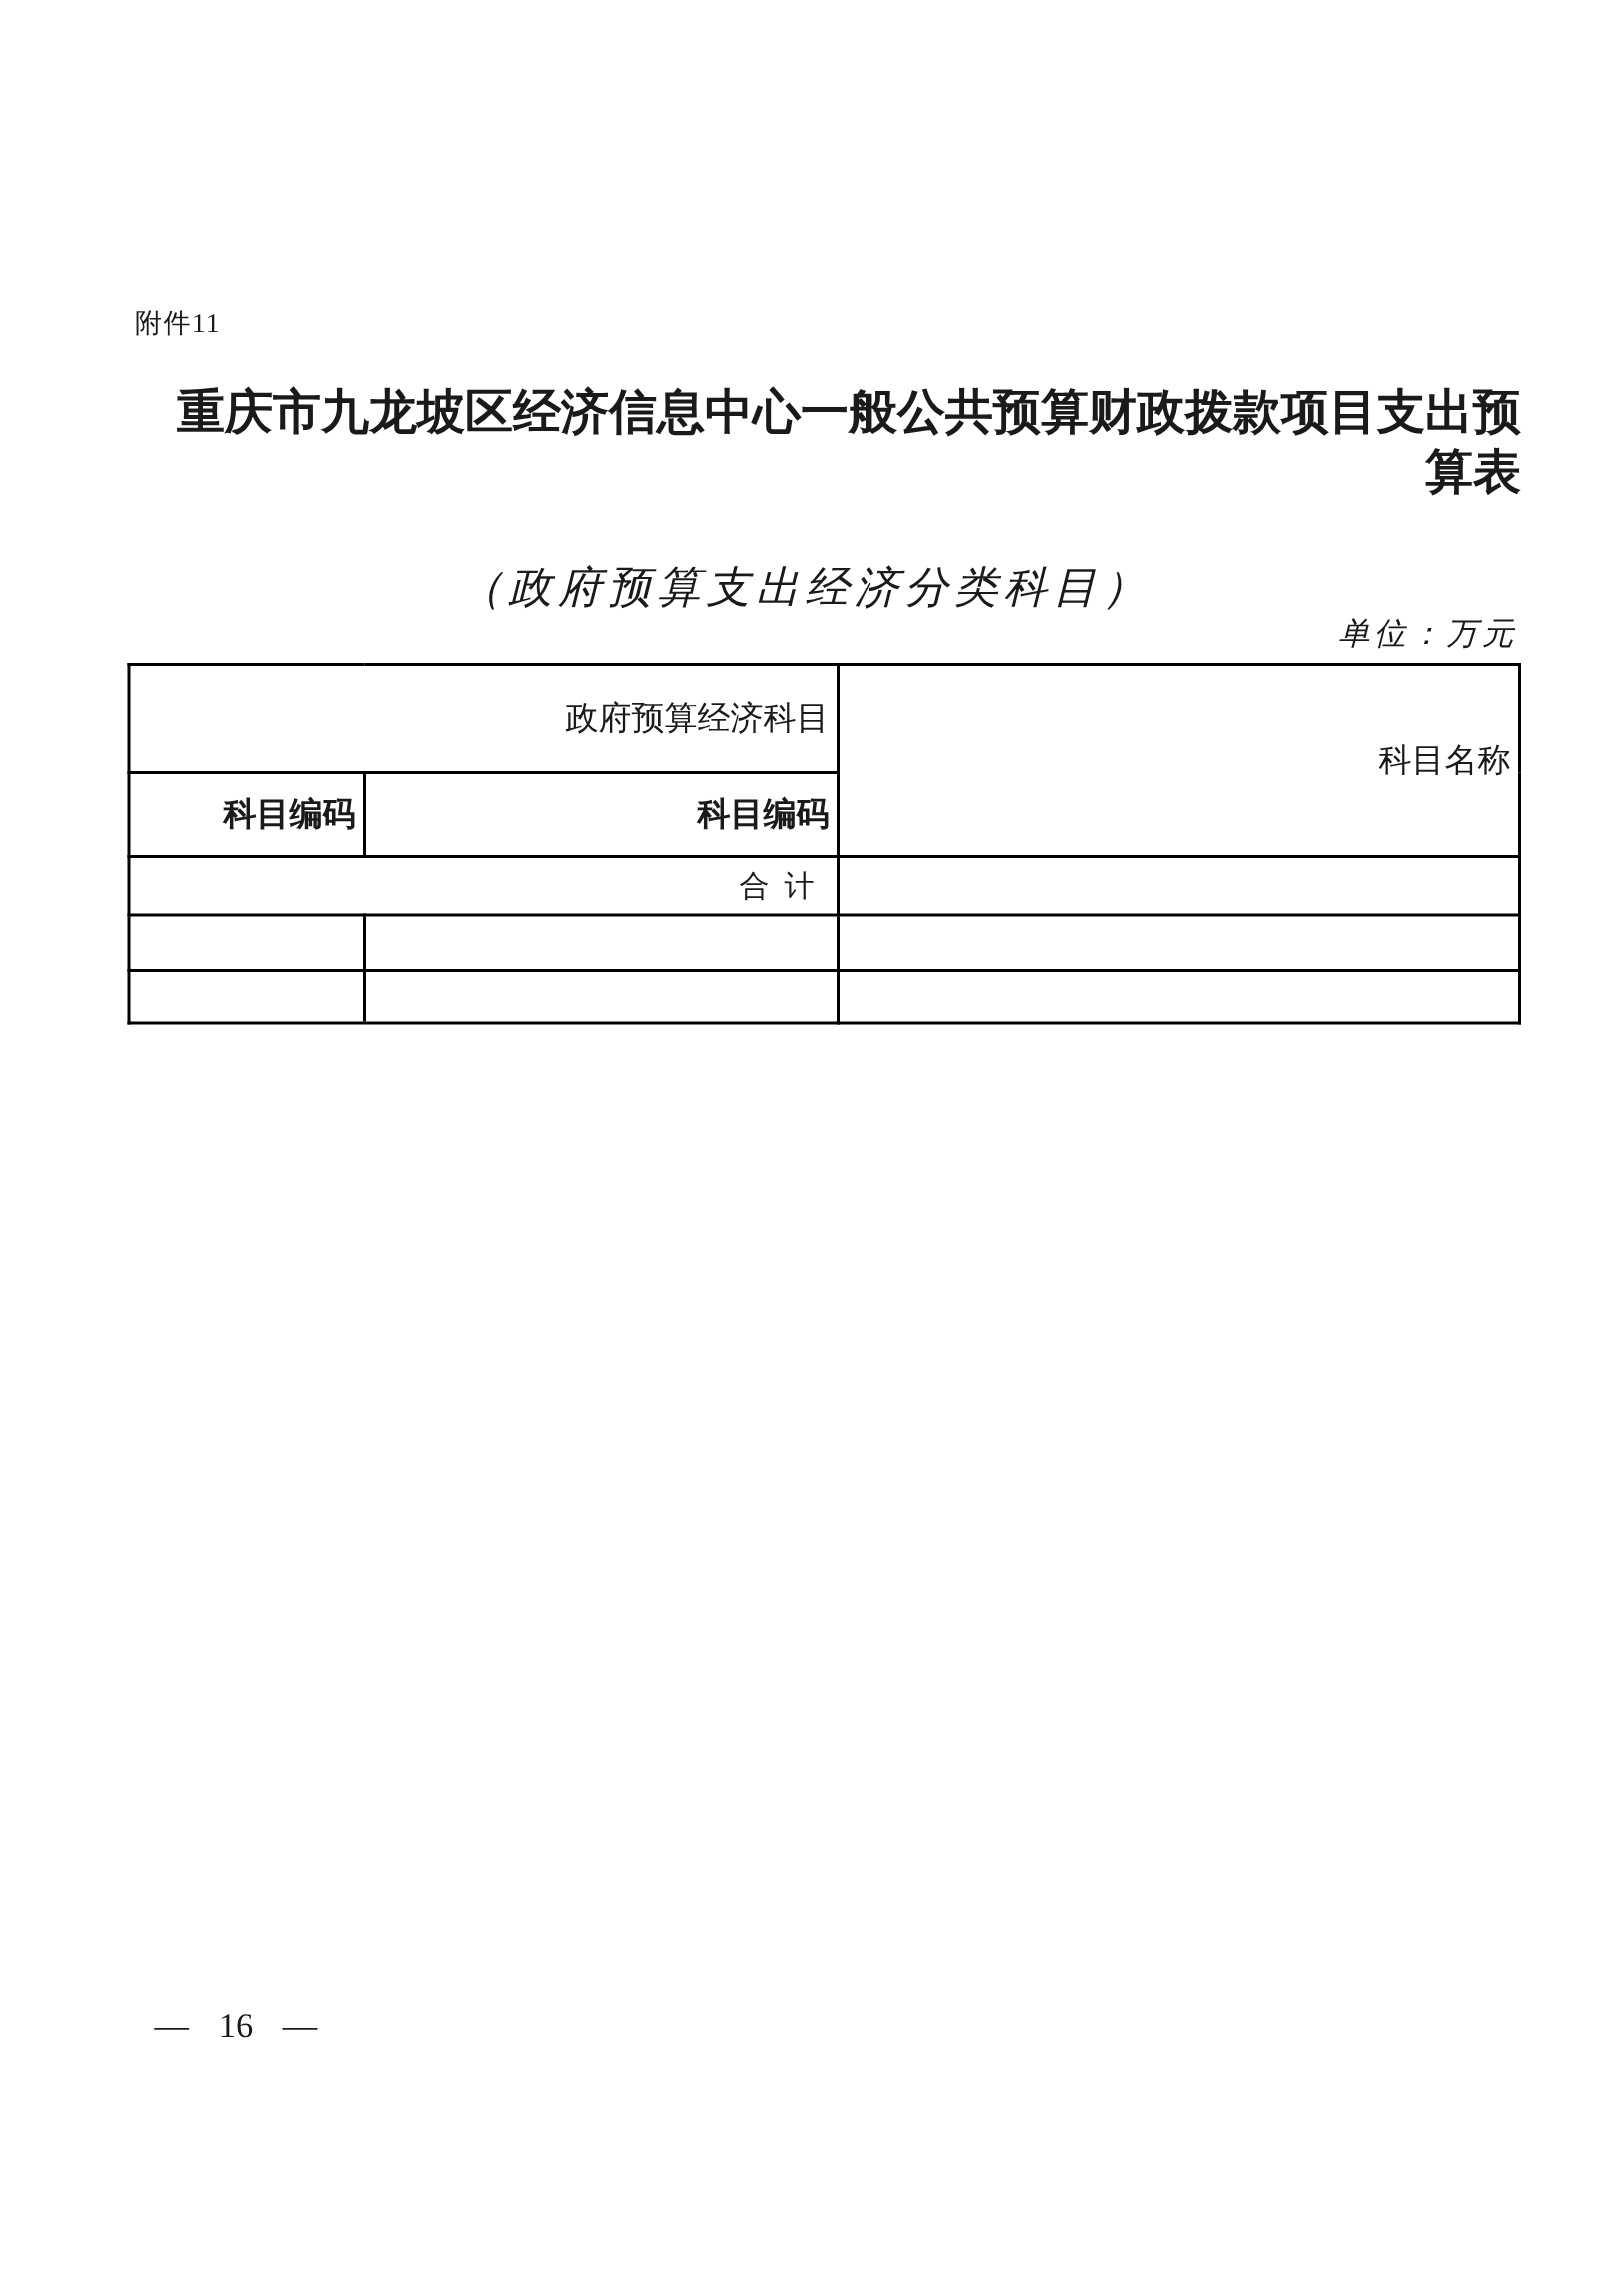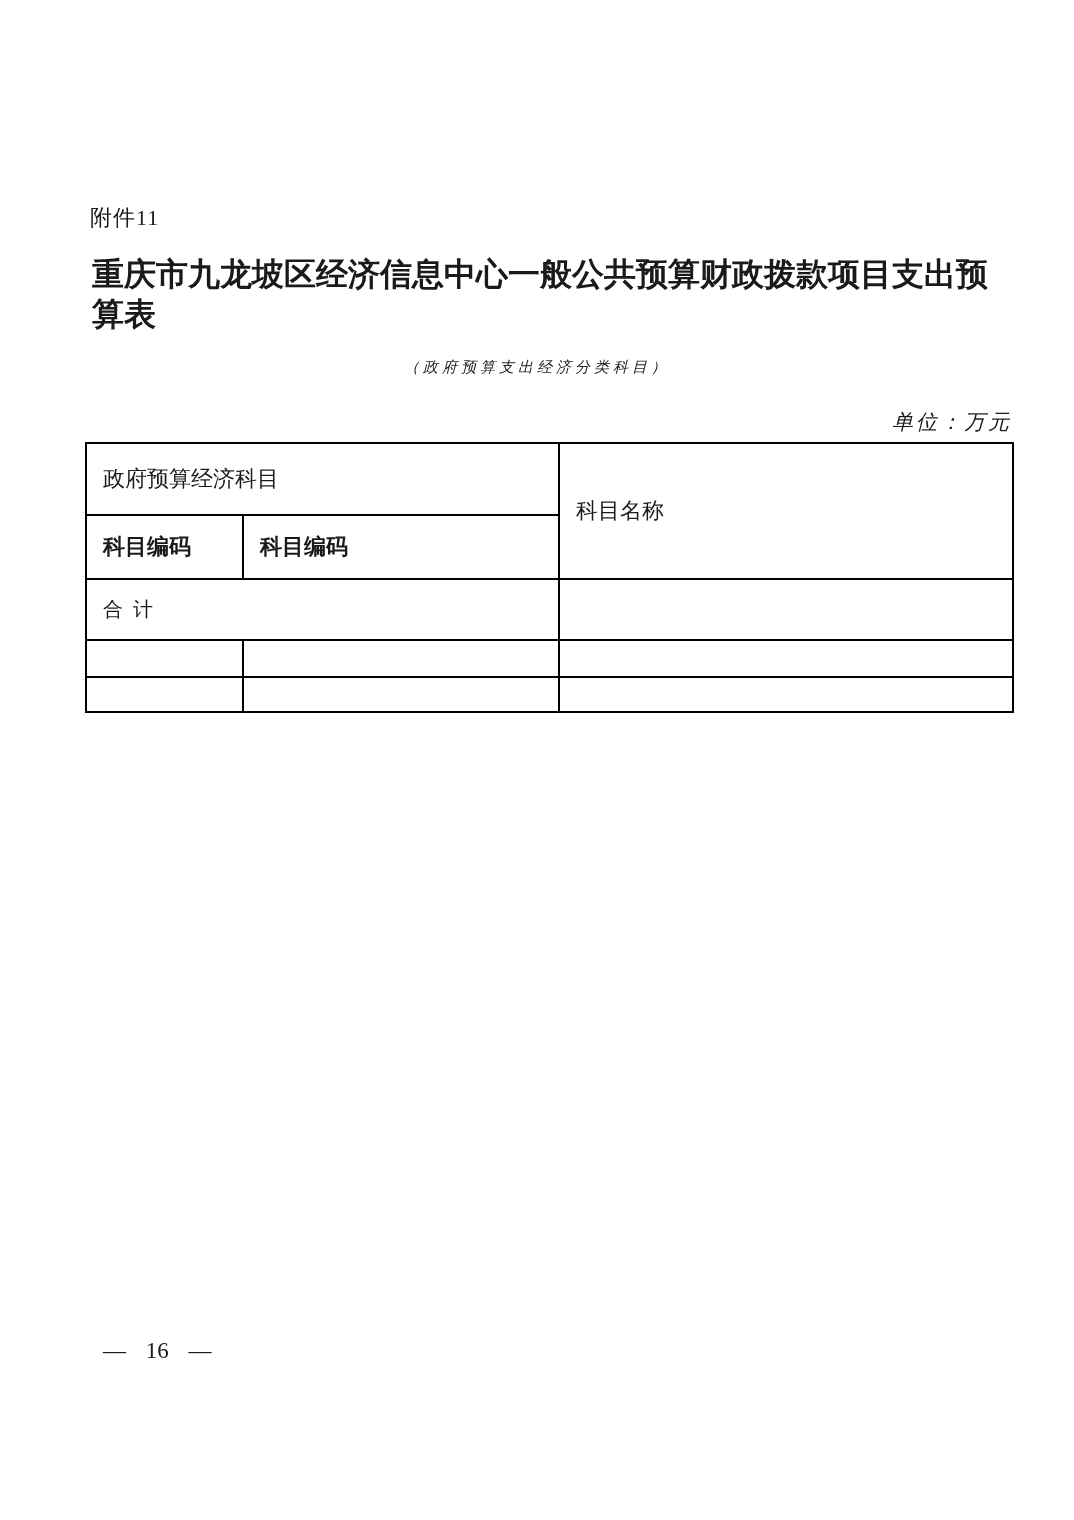--- a/index.html
+++ b/index.html
@@ -11,42 +11,42 @@
     height: 1520px;
     position: relative;
     background: #ffffff;
     color: #1a1a1a;
     font-family: "Liberation Serif", serif;
   }
   .attachment-label {
     position: absolute;
     left: 90px;
     top: 203px;
-    font-size: 22px;
+    font-size: 18px;
     letter-spacing: 1px;
   }
   .doc-title {
     position: absolute;
     left: 92px;
     right: 60px;
     top: 254px;
-    text-align: left;
+    text-align: right;
     font-size: 32px;
     font-weight: bold;
     font-family: "Liberation Sans", sans-serif;
     line-height: 40px;
     letter-spacing: 0px;
   }
   .doc-subtitle {
     position: absolute;
     left: 0;
     width: 100%;
-    top: 358px;
+    top: 372px;
     text-align: center;
-    font-size: 15px;
+    font-size: 29px;
     font-style: italic;
     letter-spacing: 4px;
   }
   .unit-label {
     position: absolute;
     right: 62px;
     top: 408px;
     font-size: 21px;
     font-style: italic;
     letter-spacing: 3px;
@@ -55,24 +55,24 @@
     position: absolute;
     left: 85px;
     top: 442px;
     width: 927px;
     border-collapse: collapse;
     table-layout: fixed;
     border: 2px solid #000;
   }
   table.budget-table td {
     border: 2px solid #000;
-    text-align: left;
+    text-align: right;
     vertical-align: middle;
     font-size: 22px;
-    padding: 16px;
+    padding: 5px;
     overflow: hidden;
   }
   table.budget-table td.thin-right {
     border-right-width: 1px;
   }
   table.budget-table td.bold-head {
     font-weight: bold;
     font-family: Liberation Sans, sans-serif;
   }
   tr.row-group-head   { height: 72px; }

